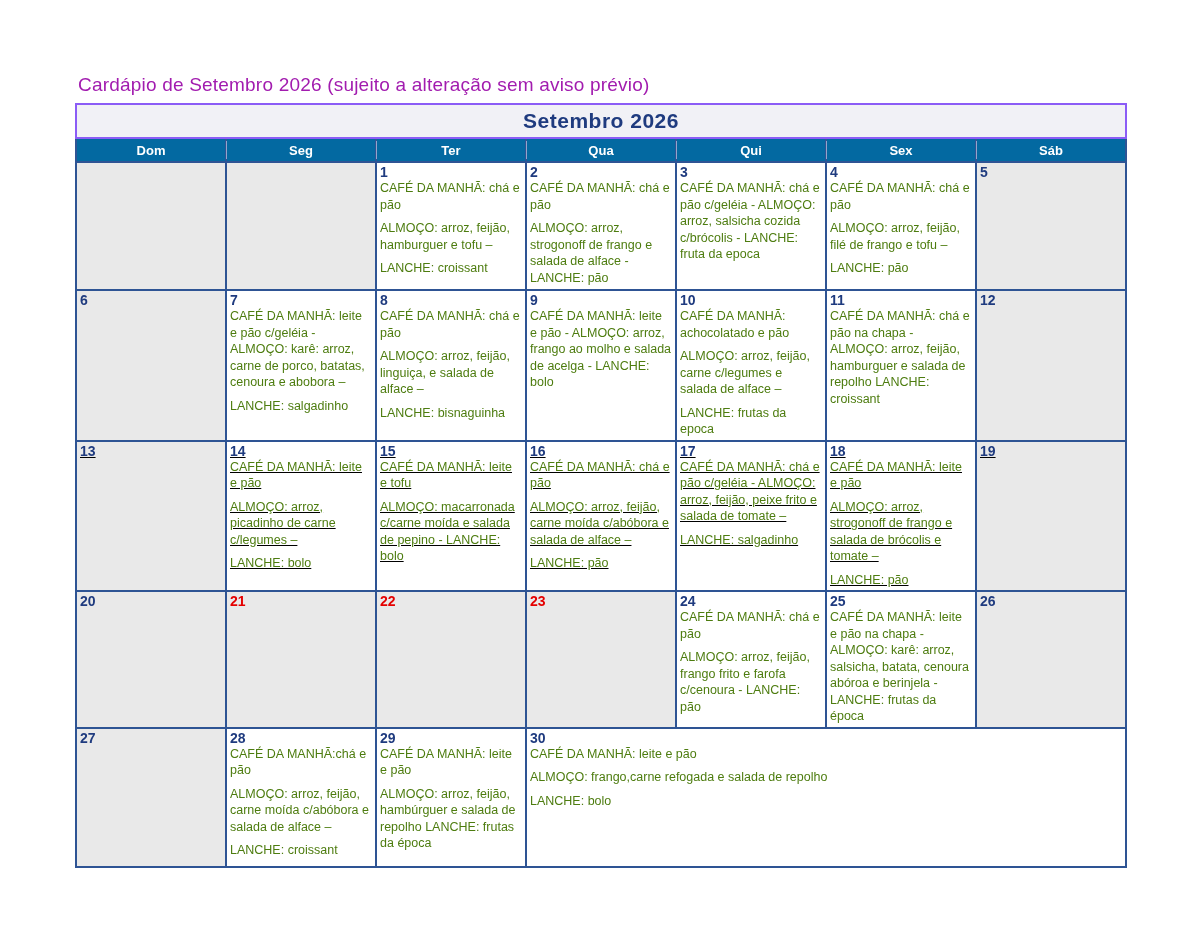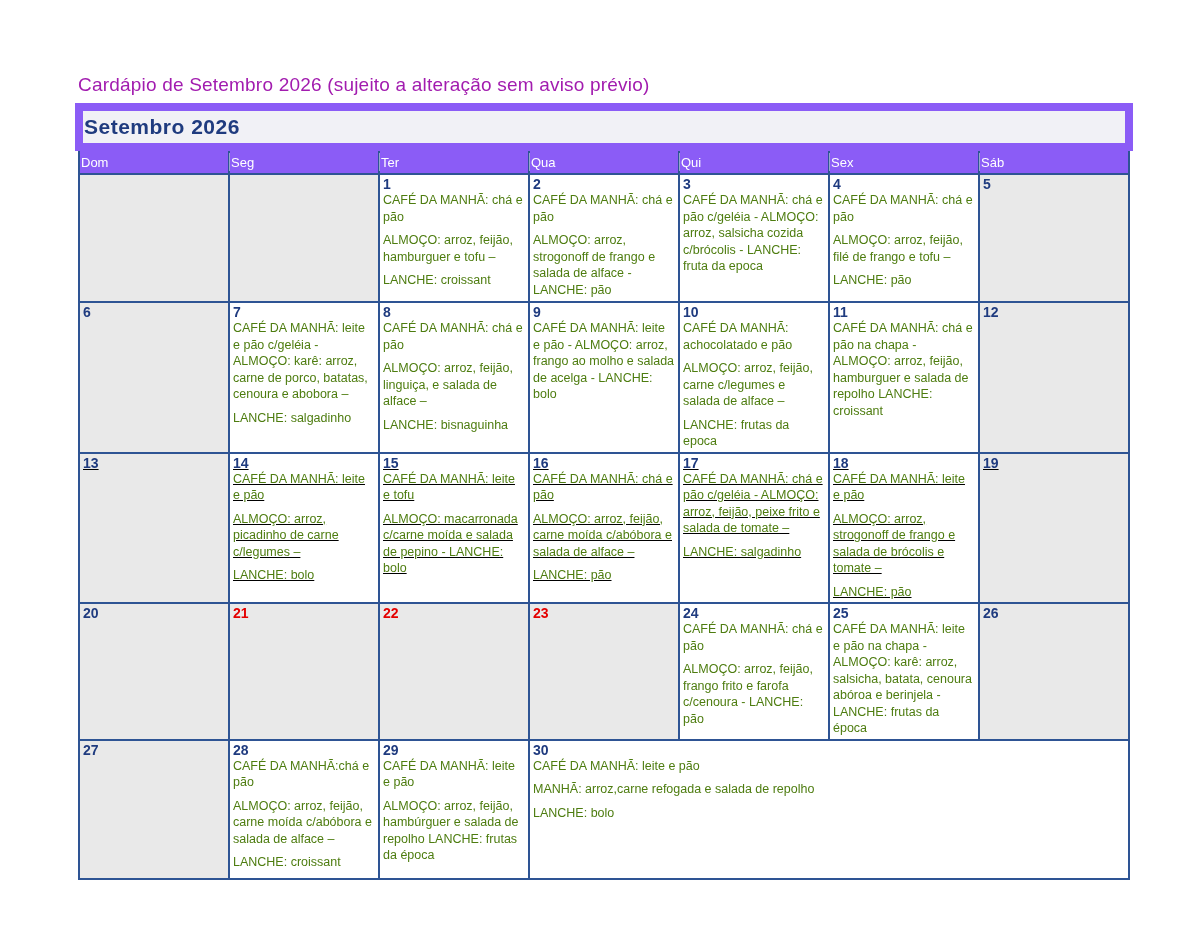--- a/index.html
+++ b/index.html
@@ -10,29 +10,29 @@
   .doc-title{
     position:absolute;left:78px;top:74px;font-size:19px;color:#a21caf;
     letter-spacing:0.2px;white-space:nowrap;
   }
   .cal-wrap{position:absolute;left:75px;top:103px;width:1050px;}
   table.calendar{
     border-collapse:collapse;table-layout:fixed;width:1050px;
   }
   table.calendar col{width:150px;}
   .month-bar td{
-    background:#f1f1f6;border:8px solid #8b5cf6;height:30px;
-    text-align:left;vertical-align:middle;margin-left:21px;
+    background:#f1f1f6;border:2px solid #8b5cf6;height:30px;
+    text-align:center;vertical-align:middle;margin-left:21px;
   }
   .month-title{
     color:#1f3b7f;font-weight:bold;font-size:21px;letter-spacing:0.5px;
   }
   tr.dayhdr th{
-    background:#8b5cf6;color:#ffffff;font-weight:normal;font-size:13px;
-    border:2px solid #2e5494;height:20px;text-align:left;vertical-align:middle;
+    background:#0369a1;color:#ffffff;font-weight:bold;font-size:13px;
+    border:2px solid #2e5494;height:20px;text-align:center;vertical-align:middle;
     position:relative;
   }
   tr.dayhdr th + th::before{
     content:"";position:absolute;left:-1px;top:2px;bottom:2px;width:1px;
     background:#94a5cc;
   }
   td.cell{
     border:2px solid #2e5494;vertical-align:top;padding:0;
   }
   td.cell.grey{background:#e9e9e9;}
@@ -277,20 +277,20 @@
             <div class="cell-inner">
               <div class="daynum">29</div>
               <p class="menu-text">CAFÉ DA MANHÃ: leite e pão</p>
               <p class="menu-text">ALMOÇO: arroz, feijão, hambúrguer e salada de repolho LANCHE: frutas da época</p>
             </div>
           </td>
           <td colspan="4" class="cell white">
             <div class="cell-inner">
               <div class="daynum">30</div>
               <p class="menu-text">CAFÉ DA MANHÃ: leite e pão</p>
-              <p class="menu-text">MANHÃ: arroz,carne refogada e salada de repolho</p>
+              <p class="menu-text">ALMOÇO: frango,carne refogada e salada de repolho</p>
               <p class="menu-text">LANCHE: bolo</p>
             </div>
           </td>
         </tr>
       </tbody>
   </table>
 </div>
 
 </body></html>

